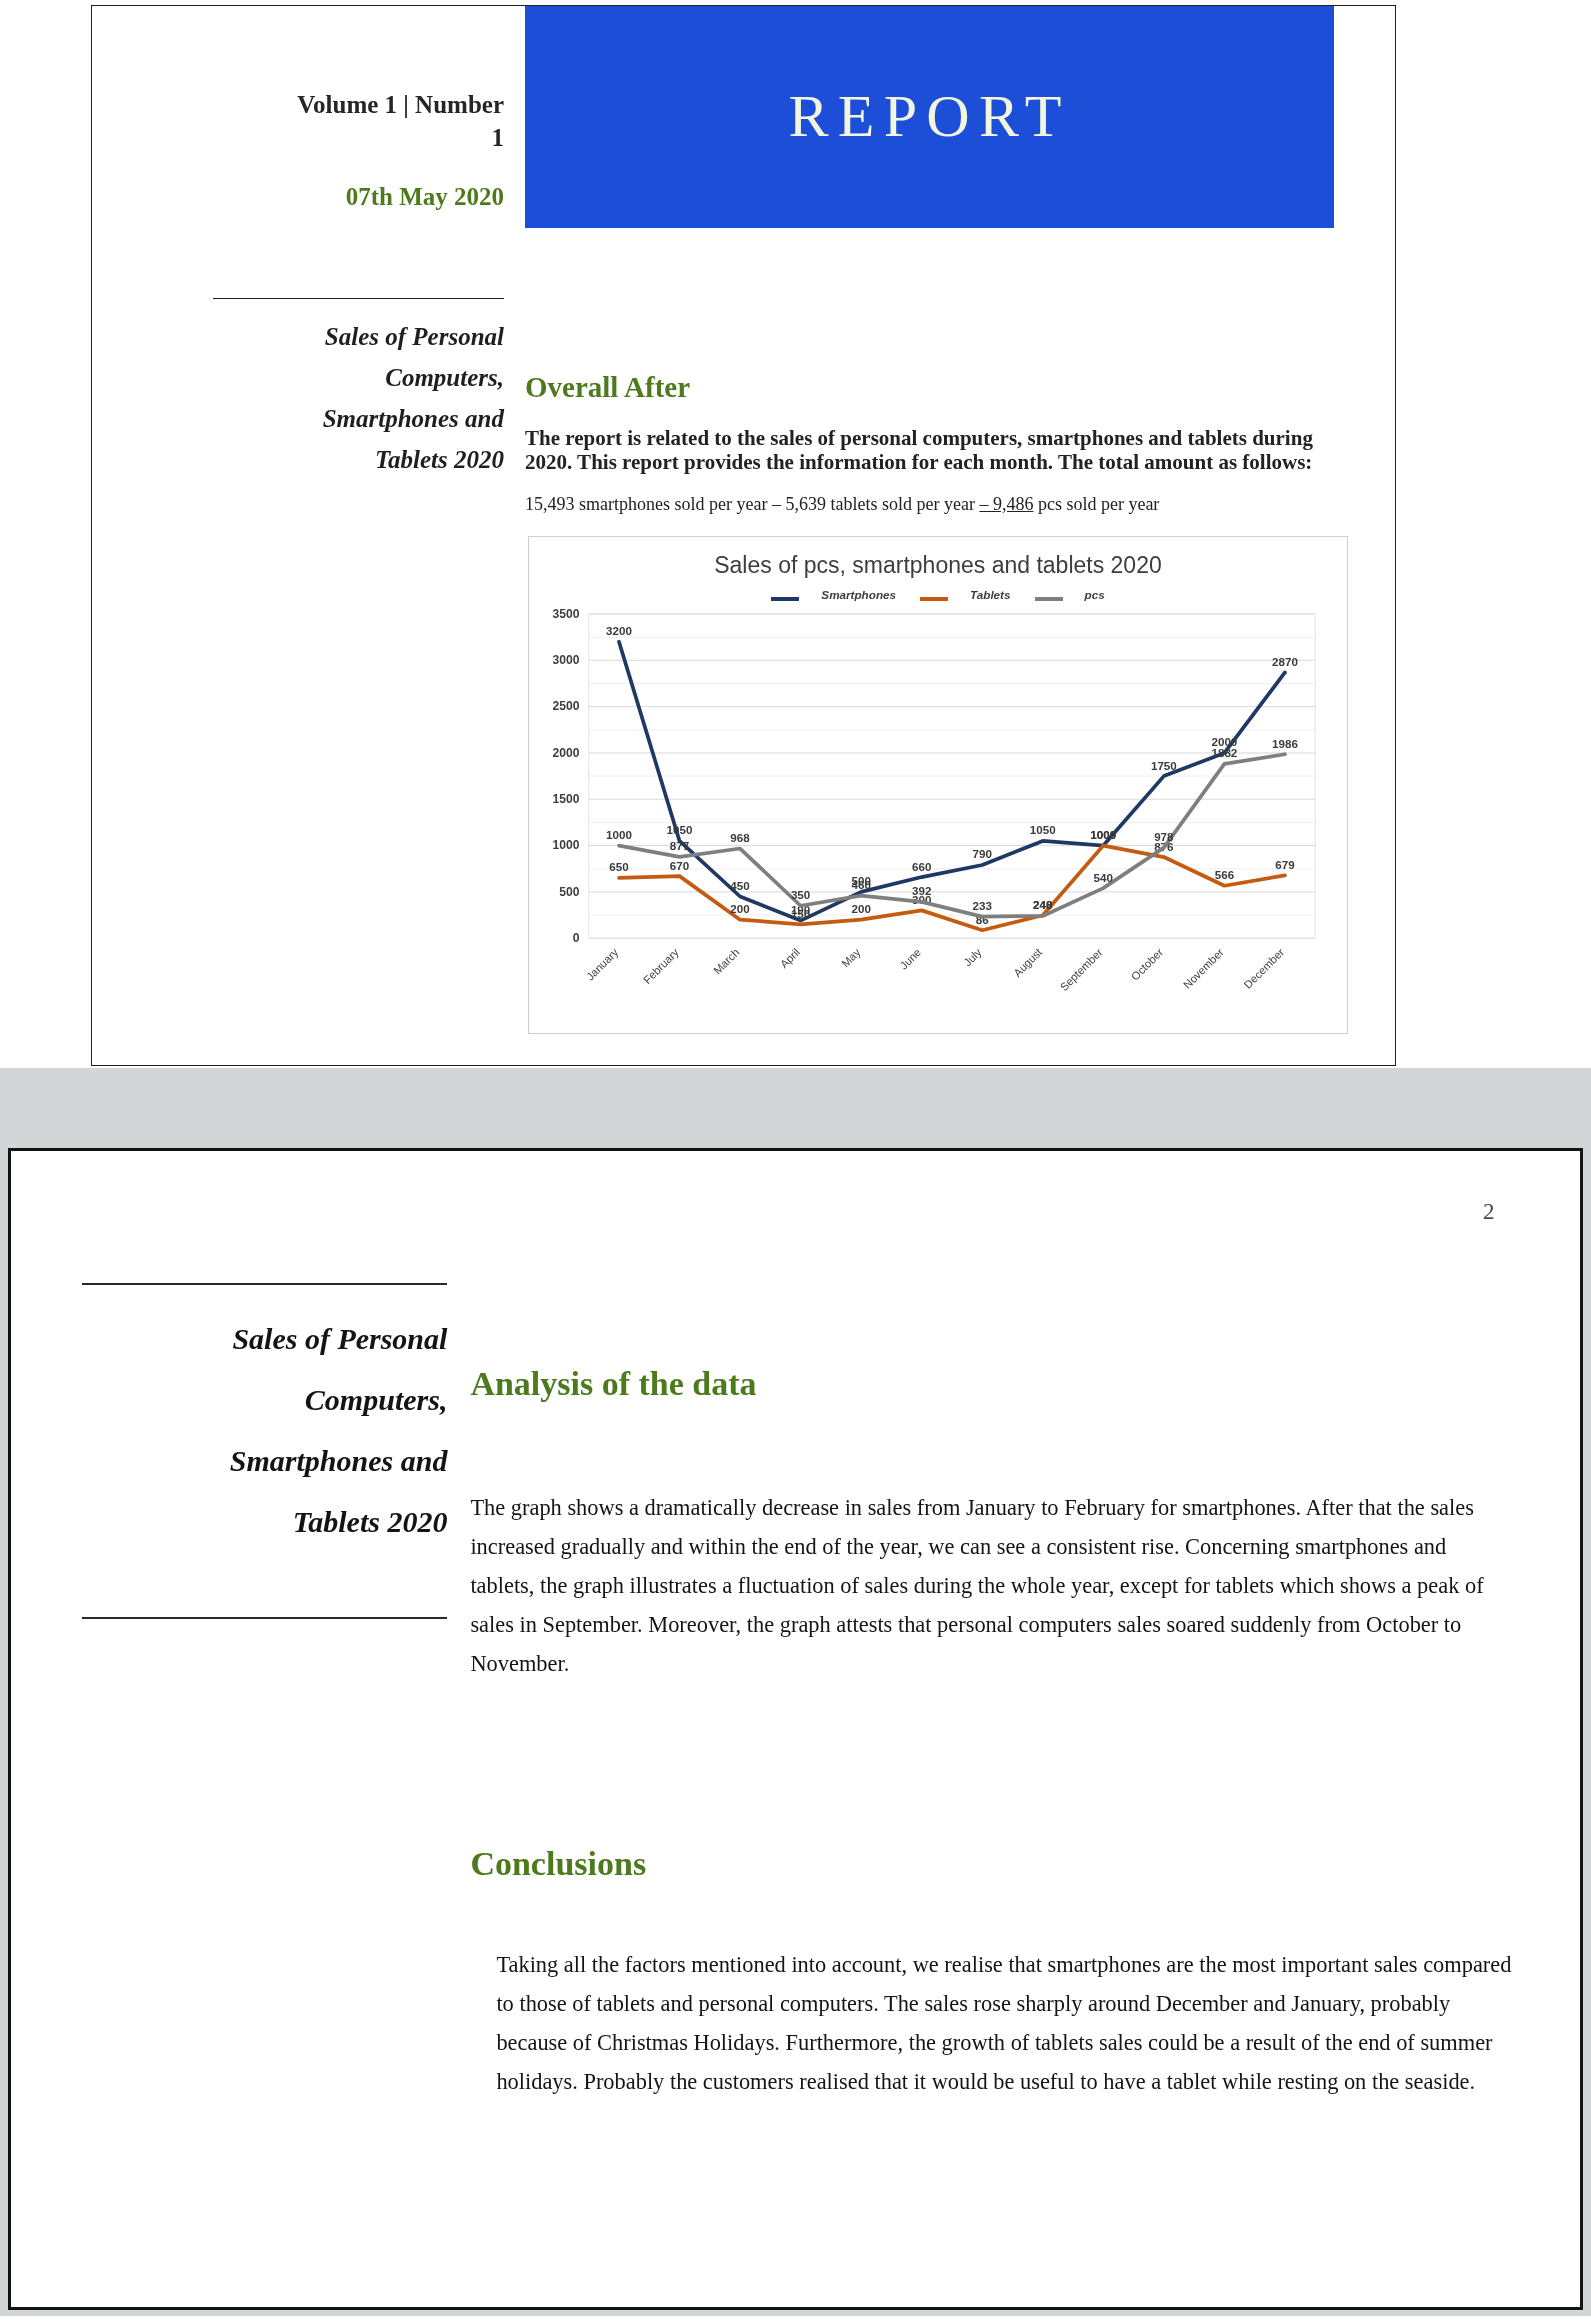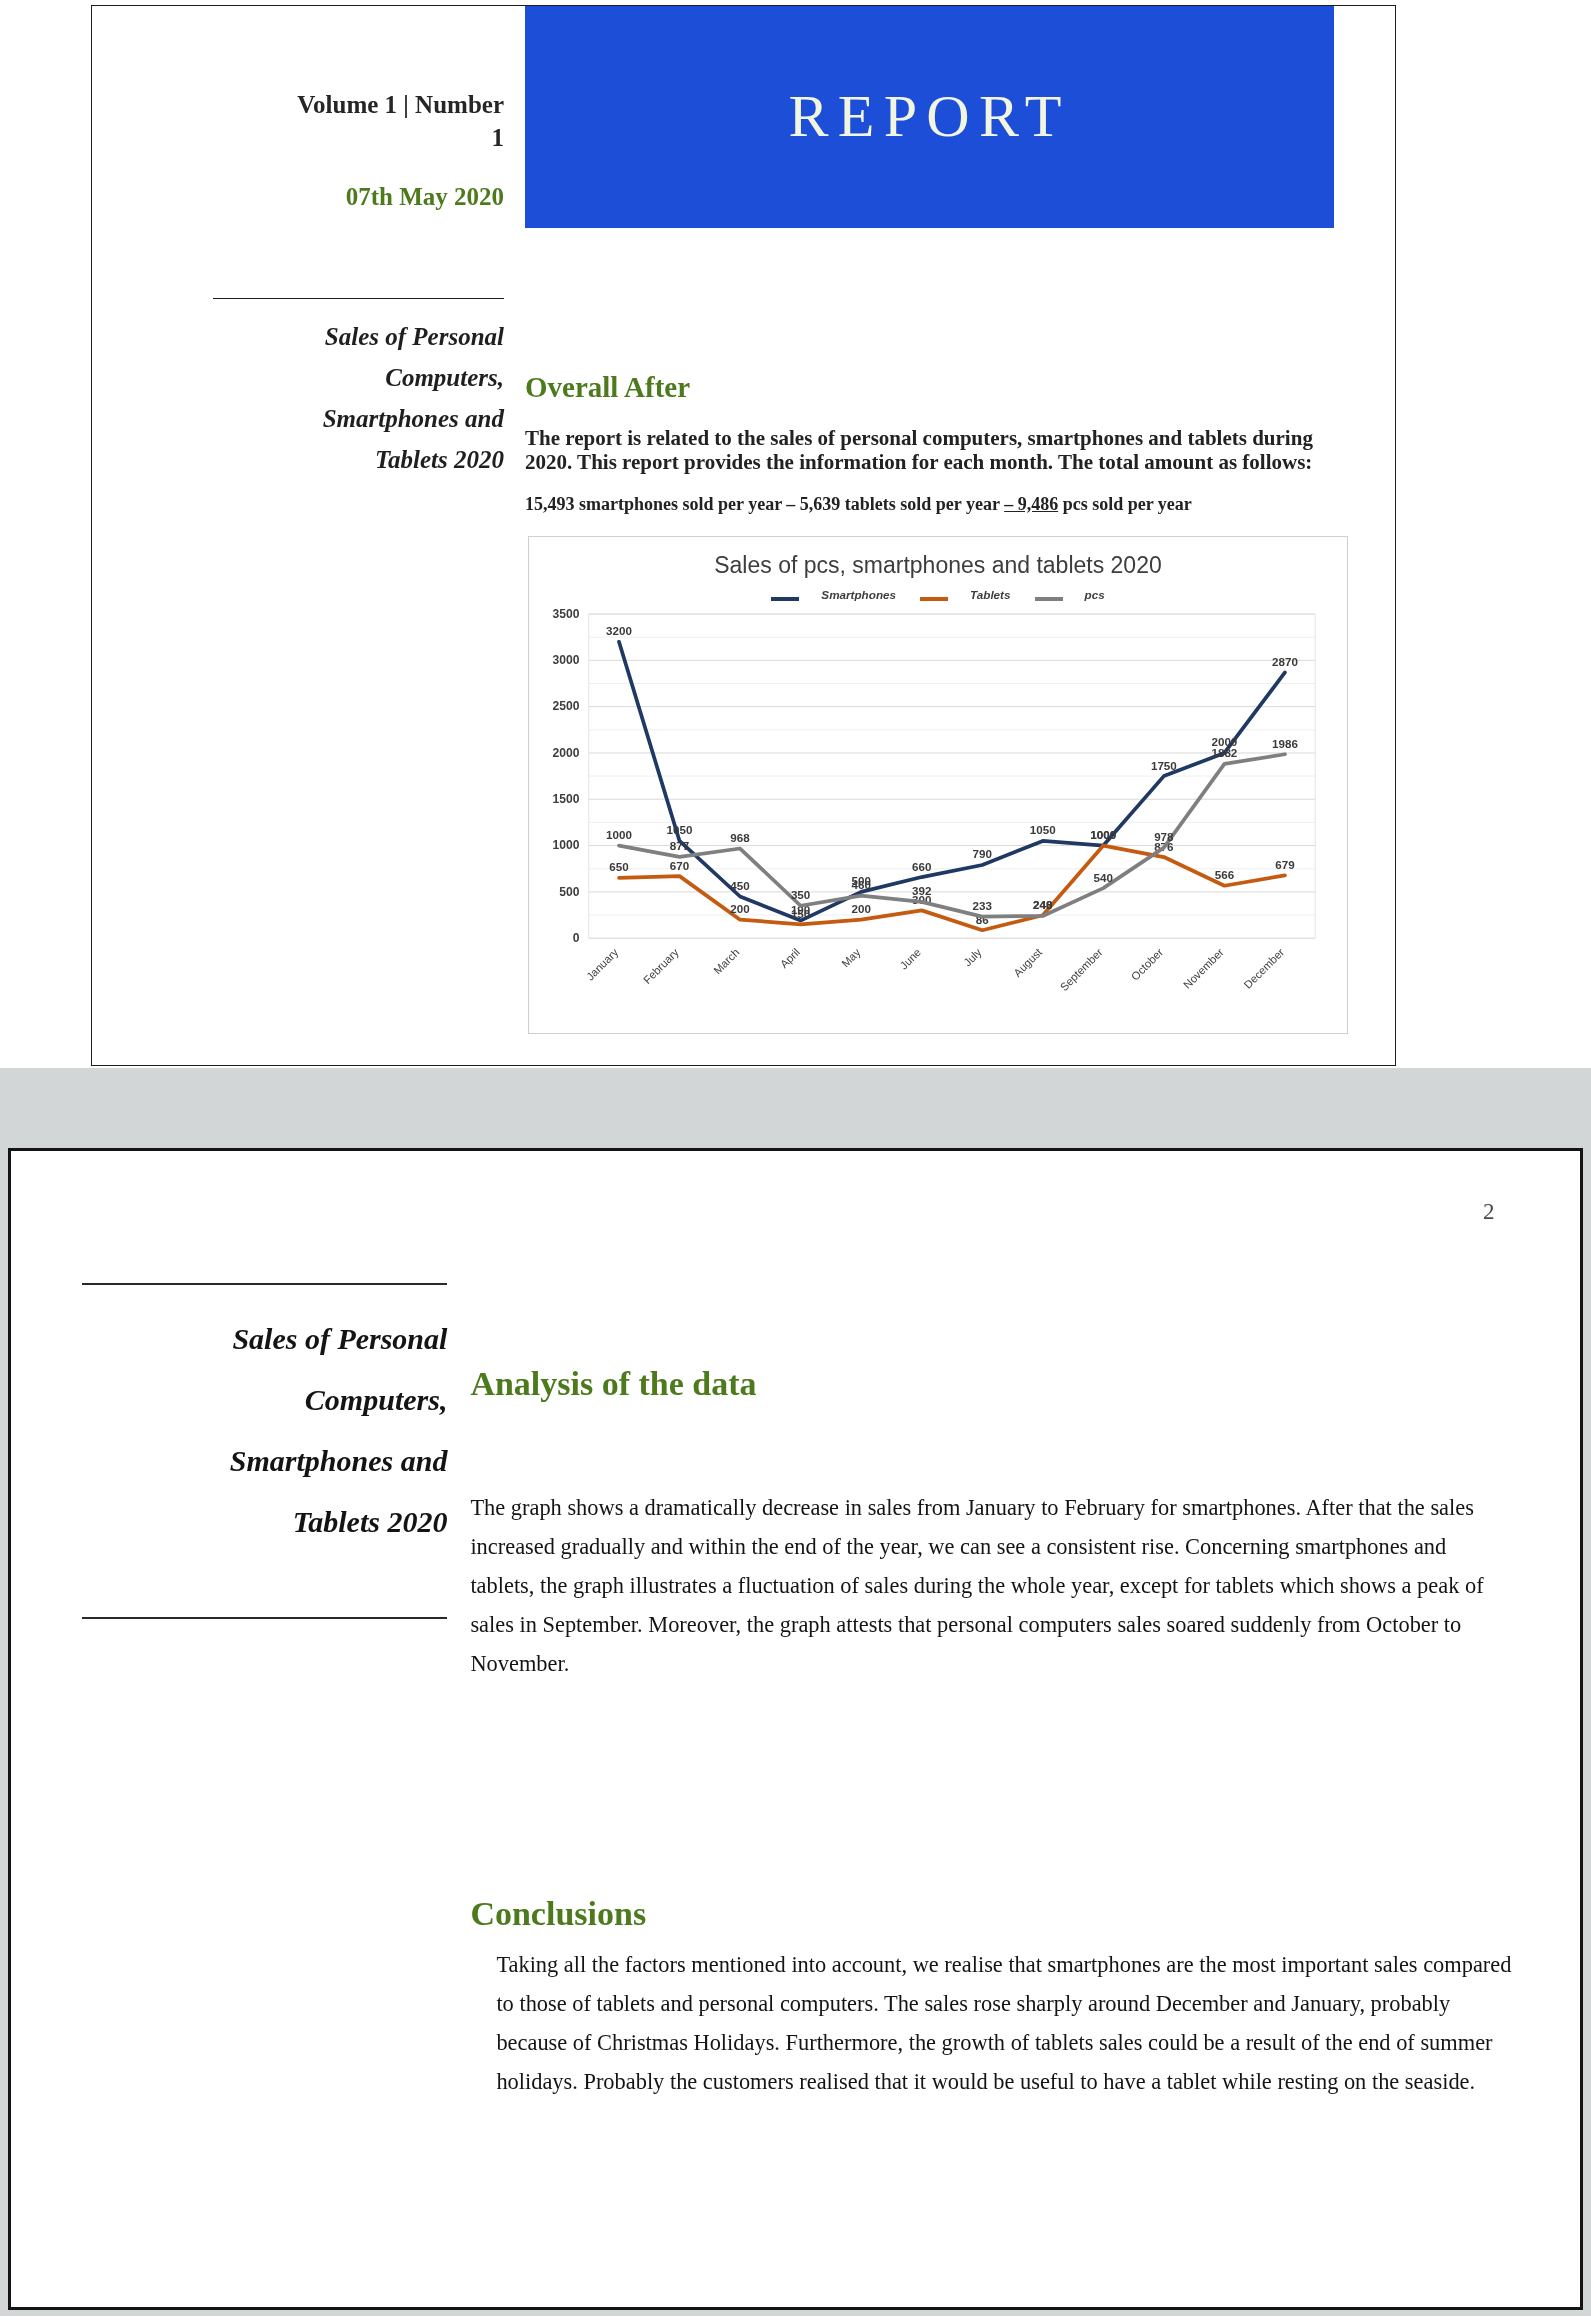--- a/index.html
+++ b/index.html
@@ -21,21 +21,21 @@
 
   .rule { border-top:1.9px solid #1c1c1c; }
   .masthead-rule { position:absolute; left:121px; top:292px; width:291px; }
 
   .sidebar1 { position:absolute; left:93px; top:310px; width:319px; text-align:right;
               font-style:italic; font-weight:700; font-size:25px; line-height:41px; color:#1f1f1f; }
 
   .overall-heading { position:absolute; left:433px; top:365px; font-size:29px; font-weight:700; }
   .intro { position:absolute; left:433px; top:420px; width:820px; font-size:21px; font-weight:700;
            line-height:24px; color:#222; }
-  .totals { position:absolute; left:433px; top:488px; width:839px; font-size:18px; font-weight:700; color:#222; }
+  .totals { position:absolute; left:433px; top:488px; width:839px; font-size:18px; font-weight:400; color:#222; }
   .totals .u { text-decoration:underline; }
 
   .chart-box { position:absolute; left:436px; top:530px; width:820px; height:498px;
                background:#fff; border:0.9px solid #cfcfcf; font-family:"Liberation Sans", sans-serif; }
   .chart-title { margin-top:15px; text-align:center; font-size:23px; color:#3d3d3d; }
   .chart-legend { margin-top:9.3px; display:flex; justify-content:center; gap:24px; align-items:center; }
   .legend-item { display:flex; align-items:flex-end; gap:22px;font-style:italic; }
   .legend-swatch { width:28px; height:3.7px; display:inline-block; }
   .legend-label { font-size:11.7px; font-weight:700; color:#3d3d3d; }
 
@@ -46,21 +46,21 @@
   .page-number { position:absolute; right:86px; top:48px; font-size:23px; color:#4a4a4a; }
 
   .sidebar2-rule-top    { position:absolute; left:71px; top:132px; width:365px; border-top:2.8px solid #2a2a2a; }
   .sidebar2-rule-bottom { position:absolute; left:71px; top:466px; width:365px; border-top:2.8px solid #2a2a2a; }
   .sidebar2 { position:absolute; left:71px; top:157px; width:365px; text-align:right;
               font-style:italic; font-weight:700; font-size:30px; line-height:61px; color:#141414; }
 
   .h-green { font-weight:700; }
   .analysis-heading { position:absolute; left:459px; top:214px; font-size:34px; }
   .analysis-par { position:absolute; left:459px; top:337px; width:1030px; font-size:22.4px; line-height:39px; color:#141414; }
-  .conclusions-heading { position:absolute; left:459px; top:744px; font-size:34px; }
+  .conclusions-heading { position:absolute; left:459px; top:694px; font-size:34px; }
   .conclusions-par { position:absolute; left:485px; top:794px; width:1016px; font-size:22.4px; line-height:39px; color:#141414; }
 </style>
 </head>
 <body>
 
 <div class="page1-wrap">
   <div class="page1">
 
     <div class="banner" style="background: #1d4ed8;">
       <div class="banner-title" style="color: rgb(242, 246, 224);">REPORT</div>

